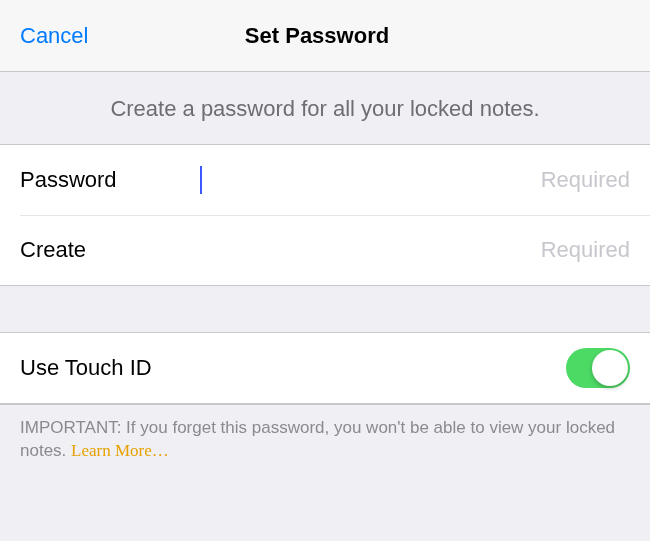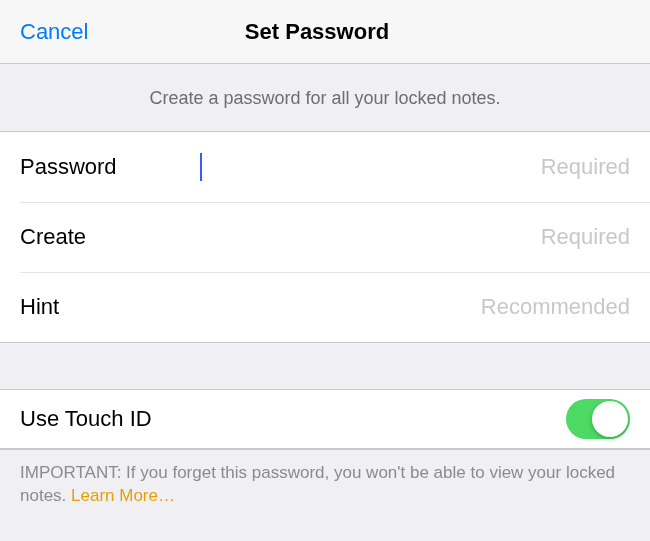--- a/index.html
+++ b/index.html
@@ -4,21 +4,21 @@
   <style>
     * { box-sizing: border-box; margin: 0; padding: 0; }
     body {
       width: 650px;
       height: 541px;
       font-family: -apple-system, "Helvetica Neue", Helvetica, Arial, sans-serif;
       background: #efeff4;
       overflow: hidden;
     }
     .navbar {
-      height: 64px;
+      height: 72px;
       background: #f7f7f8;
       border-bottom: 1px solid #c8c7cc;
       display: flex;
       align-items: center;
       justify-content: space-between;
       padding: 0 14px;
     }
     .nav-btn {
       font-size: 22px;
       color: #007aff;
@@ -30,21 +30,21 @@
     .nav-title {
       font-size: 22px;
       font-weight: 600;
       color: #000;
       position: absolute;
       left: 0; right: 16px;
       text-align: center;
       pointer-events: none;
     }
     .section-header {
-      font-size: 18px;
+      font-size: 22px;
       color: #6d6d72;
       text-align: center;
       padding: 24px 20px 22px;
     }
     .group {
       background: #fff;
       border-top: 1px solid #c8c7cc;
       border-bottom: 1px solid #c8c7cc;
     }
     .row {
@@ -92,21 +92,21 @@
       left: 0;
       width: 2px;
       height: 28px;
       background: #3b59ff;
     }
     .spacer { height: 46px; }
     .switch-row {
       display: flex;
       align-items: center;
       justify-content: space-between;
-      height: 58px;
+      height: 70px;
       padding: 0 20px;
     }
     .switch-label {
       font-size: 22px;
       color: #000;
     }
     .switch {
       position: relative;
       width: 64px;
       height: 40px;
@@ -130,20 +130,21 @@
     .footer-note {
       font-size: 17px;
       color: #8a8a8f;
       padding: 12px 20px 0;
       line-height: 1.35;
       border-top: 1px solid #c8c7cc;
     }
     .footer-link {
       color: #e6a100;
       text-decoration: none;
+      font-family: Liberation Serif, serif;
     }
   </style>
 </head>
 <body>
 
 <div class="navbar">
   <button class="nav-btn">Cancel</button>
   <div class="nav-title">Set Password</div>
 </div>
 
@@ -154,24 +155,20 @@
     <div class="row-label">Password</div>
     <div class="caret-wrap">
       <div class="caret"></div>
       <input type="password" class="row-input" style="padding-left: 4px;" placeholder="Required">
     </div>
   </div>
   <div class="row">
     <div class="row-label">Create</div>
     <input type="password" class="row-input" placeholder="Required" style="">
   </div>
-  <div class="row">
-    <div class="row-label">Hint</div>
-    <input type="text" class="row-input" placeholder="Recommended" style="">
-  </div>
 </div>
 
 <div class="spacer"></div>
 
 <div class="group">
   <div class="switch-row">
     <div class="switch-label">Use Touch ID</div>
     <div class="switch">
       <div class="switch-track"></div>
       <div class="switch-knob"></div>

